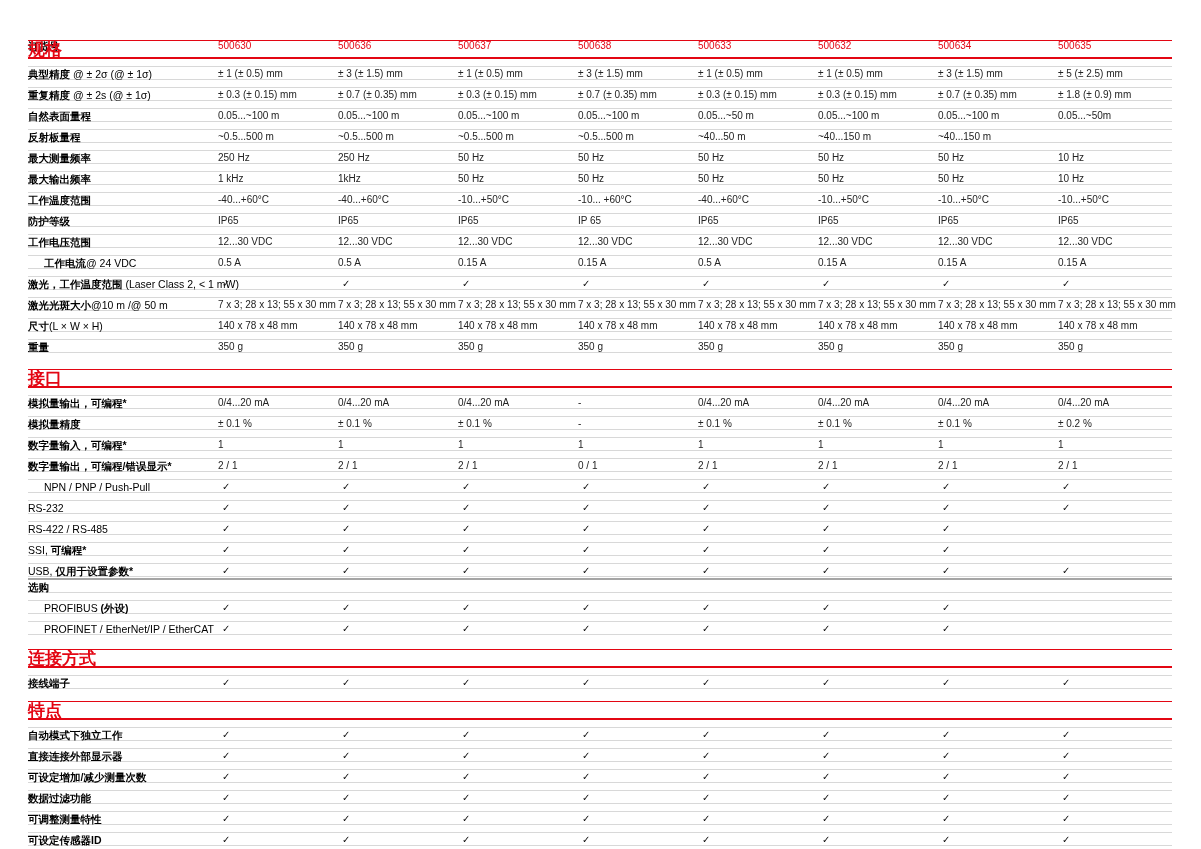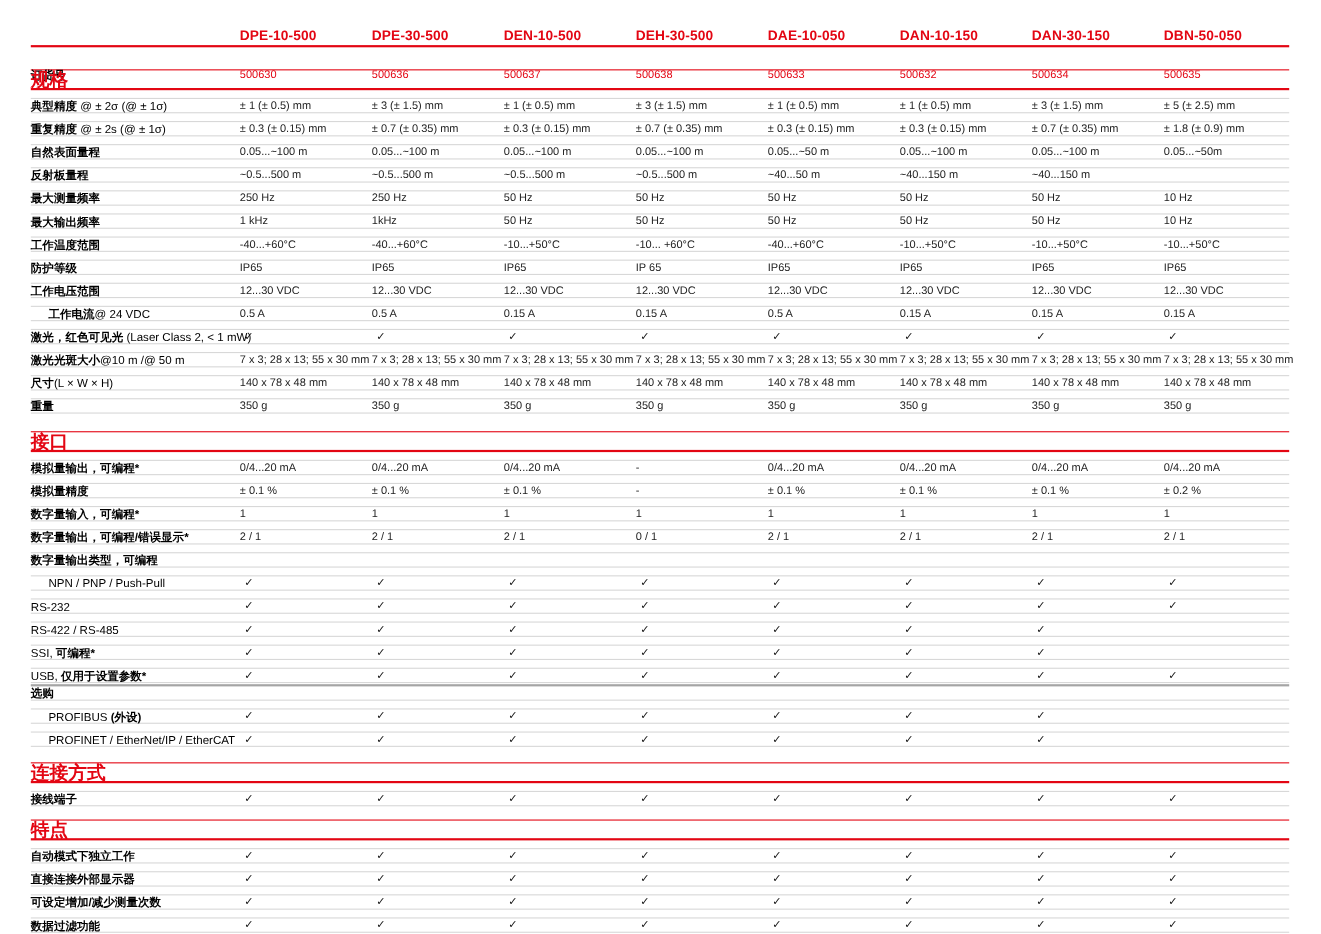--- a/index.html
+++ b/index.html
@@ -35,31 +35,20 @@
   .label.indent{padding-left:16px;}
   .cell{font-size:10px;line-height:12px;color:#222;white-space:nowrap;overflow:visible;}
   .cell.check{padding-left:4px;font-size:10px;color:#111;}
   .spacer{width:100%;}
 </style>
 </head>
 <body>
 
 <div class="page">
   <div class="spec-table">
-      <div class="row colheads">
-        <div class="label"></div>
-        <div class="cell">DPE-10-500</div>
-        <div class="cell">DPE-30-500</div>
-        <div class="cell">DEN-10-500</div>
-        <div class="cell">DEH-30-500</div>
-        <div class="cell">DAE-10-050</div>
-        <div class="cell">DAN-10-150</div>
-        <div class="cell">DAN-30-150</div>
-        <div class="cell">DBN-50-050</div>
-      </div>
       <div class="row orderno">
         <div class="label">订货号</div>
         <div class="cell">500630</div>
         <div class="cell">500636</div>
         <div class="cell">500637</div>
         <div class="cell">500638</div>
         <div class="cell">500633</div>
         <div class="cell">500632</div>
         <div class="cell">500634</div>
         <div class="cell">500635</div>
@@ -171,21 +160,21 @@
         <div class="cell">0.5 A</div>
         <div class="cell">0.5 A</div>
         <div class="cell">0.15 A</div>
         <div class="cell">0.15 A</div>
         <div class="cell">0.5 A</div>
         <div class="cell">0.15 A</div>
         <div class="cell">0.15 A</div>
         <div class="cell">0.15 A</div>
       </div>
       <div class="row data">
-        <div class="label"><b>激光，红色可见光 </b><span>(Laser Class 2, &lt; 1 mW)</span></div>
+        <div class="label"><b>激光，工作温度范围 </b><span>(Laser Class 2, &lt; 1 mW)</span></div>
         <div class="cell check">✓</div>
         <div class="cell check">✓</div>
         <div class="cell check">✓</div>
         <div class="cell check">✓</div>
         <div class="cell check">✓</div>
         <div class="cell check">✓</div>
         <div class="cell check">✓</div>
         <div class="cell check">✓</div>
       </div>
       <div class="row data">
@@ -261,23 +250,20 @@
       <div class="row data">
         <div class="label"><b>数字量输出，可编程/错误显示*</b></div>
         <div class="cell">2 / 1</div>
         <div class="cell">2 / 1</div>
         <div class="cell">2 / 1</div>
         <div class="cell">0 / 1</div>
         <div class="cell">2 / 1</div>
         <div class="cell">2 / 1</div>
         <div class="cell">2 / 1</div>
         <div class="cell">2 / 1</div>
-      </div>
-      <div class="row group">
-        <div class="label"><b>数字量输出类型，可编程</b></div>
       </div>
       <div class="row data">
         <div class="label indent"><span>NPN / PNP / Push-Pull</span></div>
         <div class="cell check">✓</div>
         <div class="cell check">✓</div>
         <div class="cell check">✓</div>
         <div class="cell check">✓</div>
         <div class="cell check">✓</div>
         <div class="cell check">✓</div>
         <div class="cell check">✓</div>

